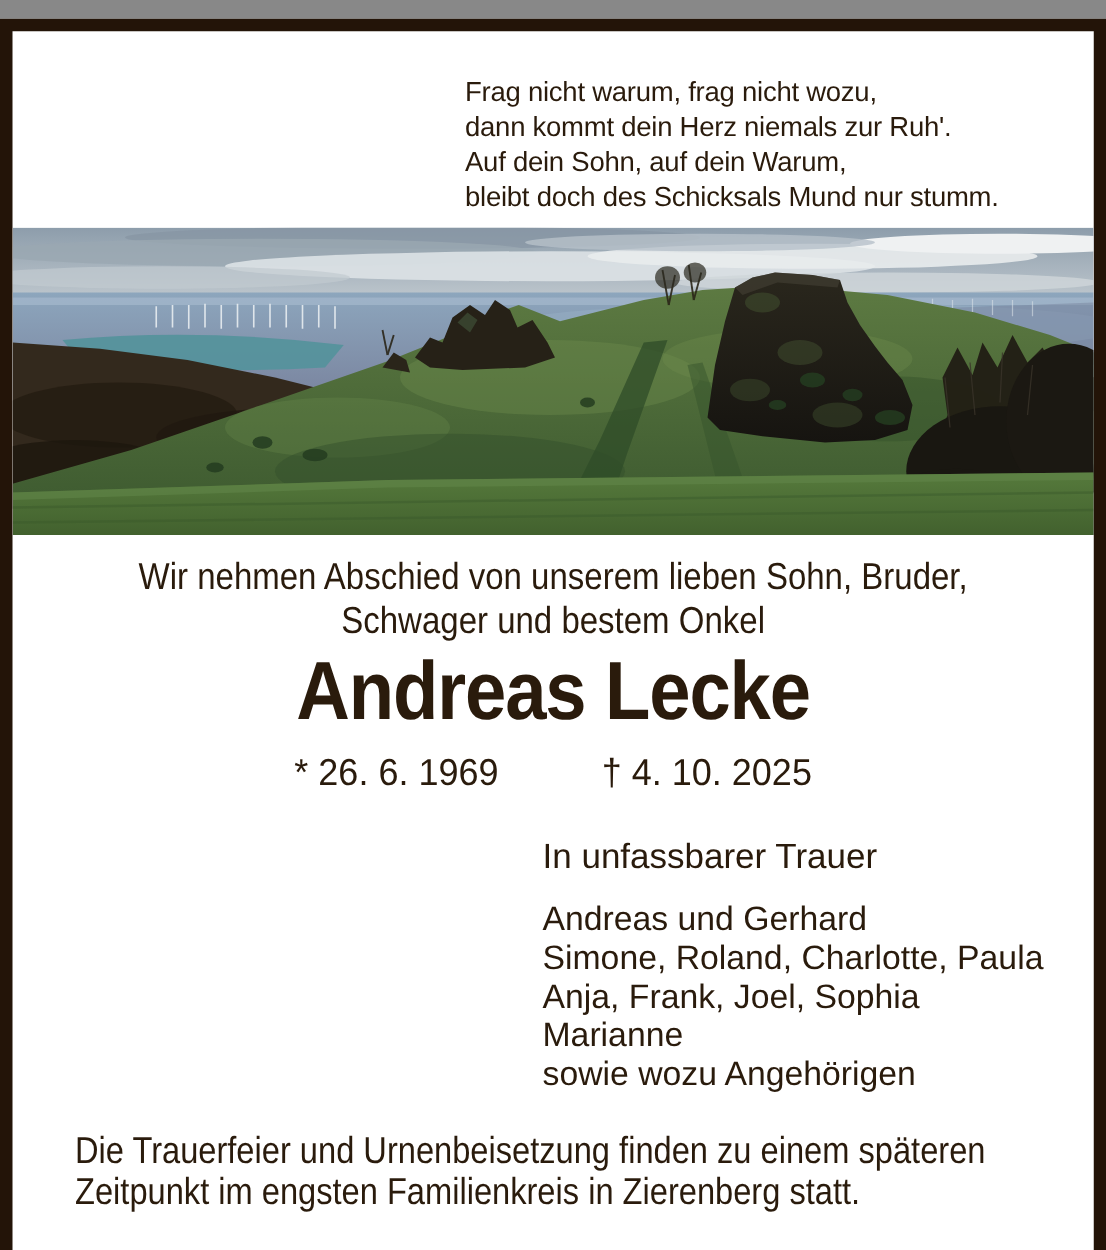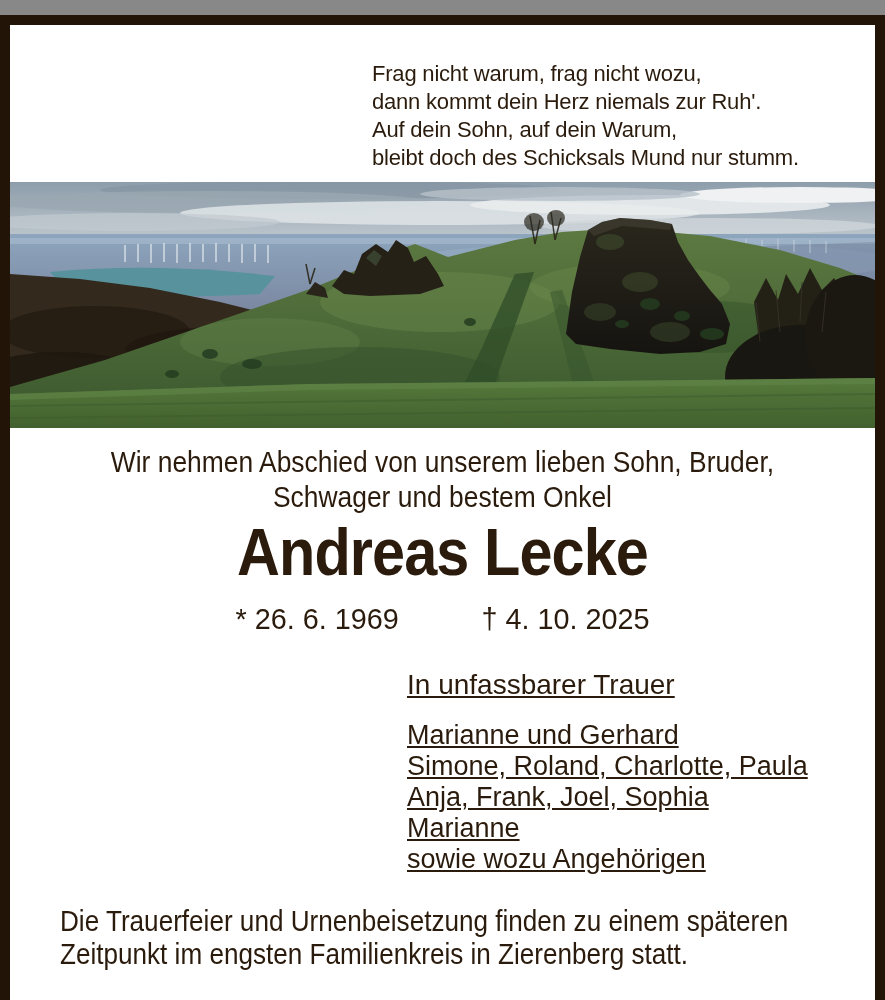--- a/index.html
+++ b/index.html
@@ -46,24 +46,23 @@
   }
   .dates {
     position:absolute; left:0; top:577px; width:865px;
     display:flex; justify-content:center; gap:86px;
     font-size:30px; line-height:34px;
     transform:scaleX(0.96); transform-origin:50% 0;
     white-space:nowrap;
   }
   
   .mourners {
-    position:absolute; left:397px; top:644px;
+    position:absolute; left:424px; top:644px;
     font-size:27px; line-height:31px;
     white-space:nowrap;
-    text-decoration:underline;
   }
   .mourners .heading {
     font-size:28px; line-height:32px;
     margin-bottom:19px;
   }
   
   .footer {
     position:absolute; left:50px; top:879px;
     font-size:30px; line-height:33px;
     transform:scaleX(0.87); transform-origin:0 0;
@@ -227,21 +226,21 @@
 
   <div class="deceased-name">Andreas Lecke</div>
 
   <div class="dates">
     <span>* 26. 6. 1969</span>
     <span>† 4. 10. 2025</span>
   </div>
 
   <div class="mourners">
     <div class="heading">In unfassbarer Trauer</div>
-    <div>Marianne und Gerhard</div>
+    <div>Andreas und Gerhard</div>
     <div>Simone, Roland, Charlotte, Paula</div>
     <div>Anja, Frank, Joel, Sophia</div>
     <div>Marianne</div>
     <div>sowie wozu Angehörigen</div>
   </div>
 
   <div class="footer">
     <div>Die Trauerfeier und Urnenbeisetzung finden zu einem späteren</div>
     <div>Zeitpunkt im engsten Familienkreis in Zierenberg statt.</div>
   </div>

